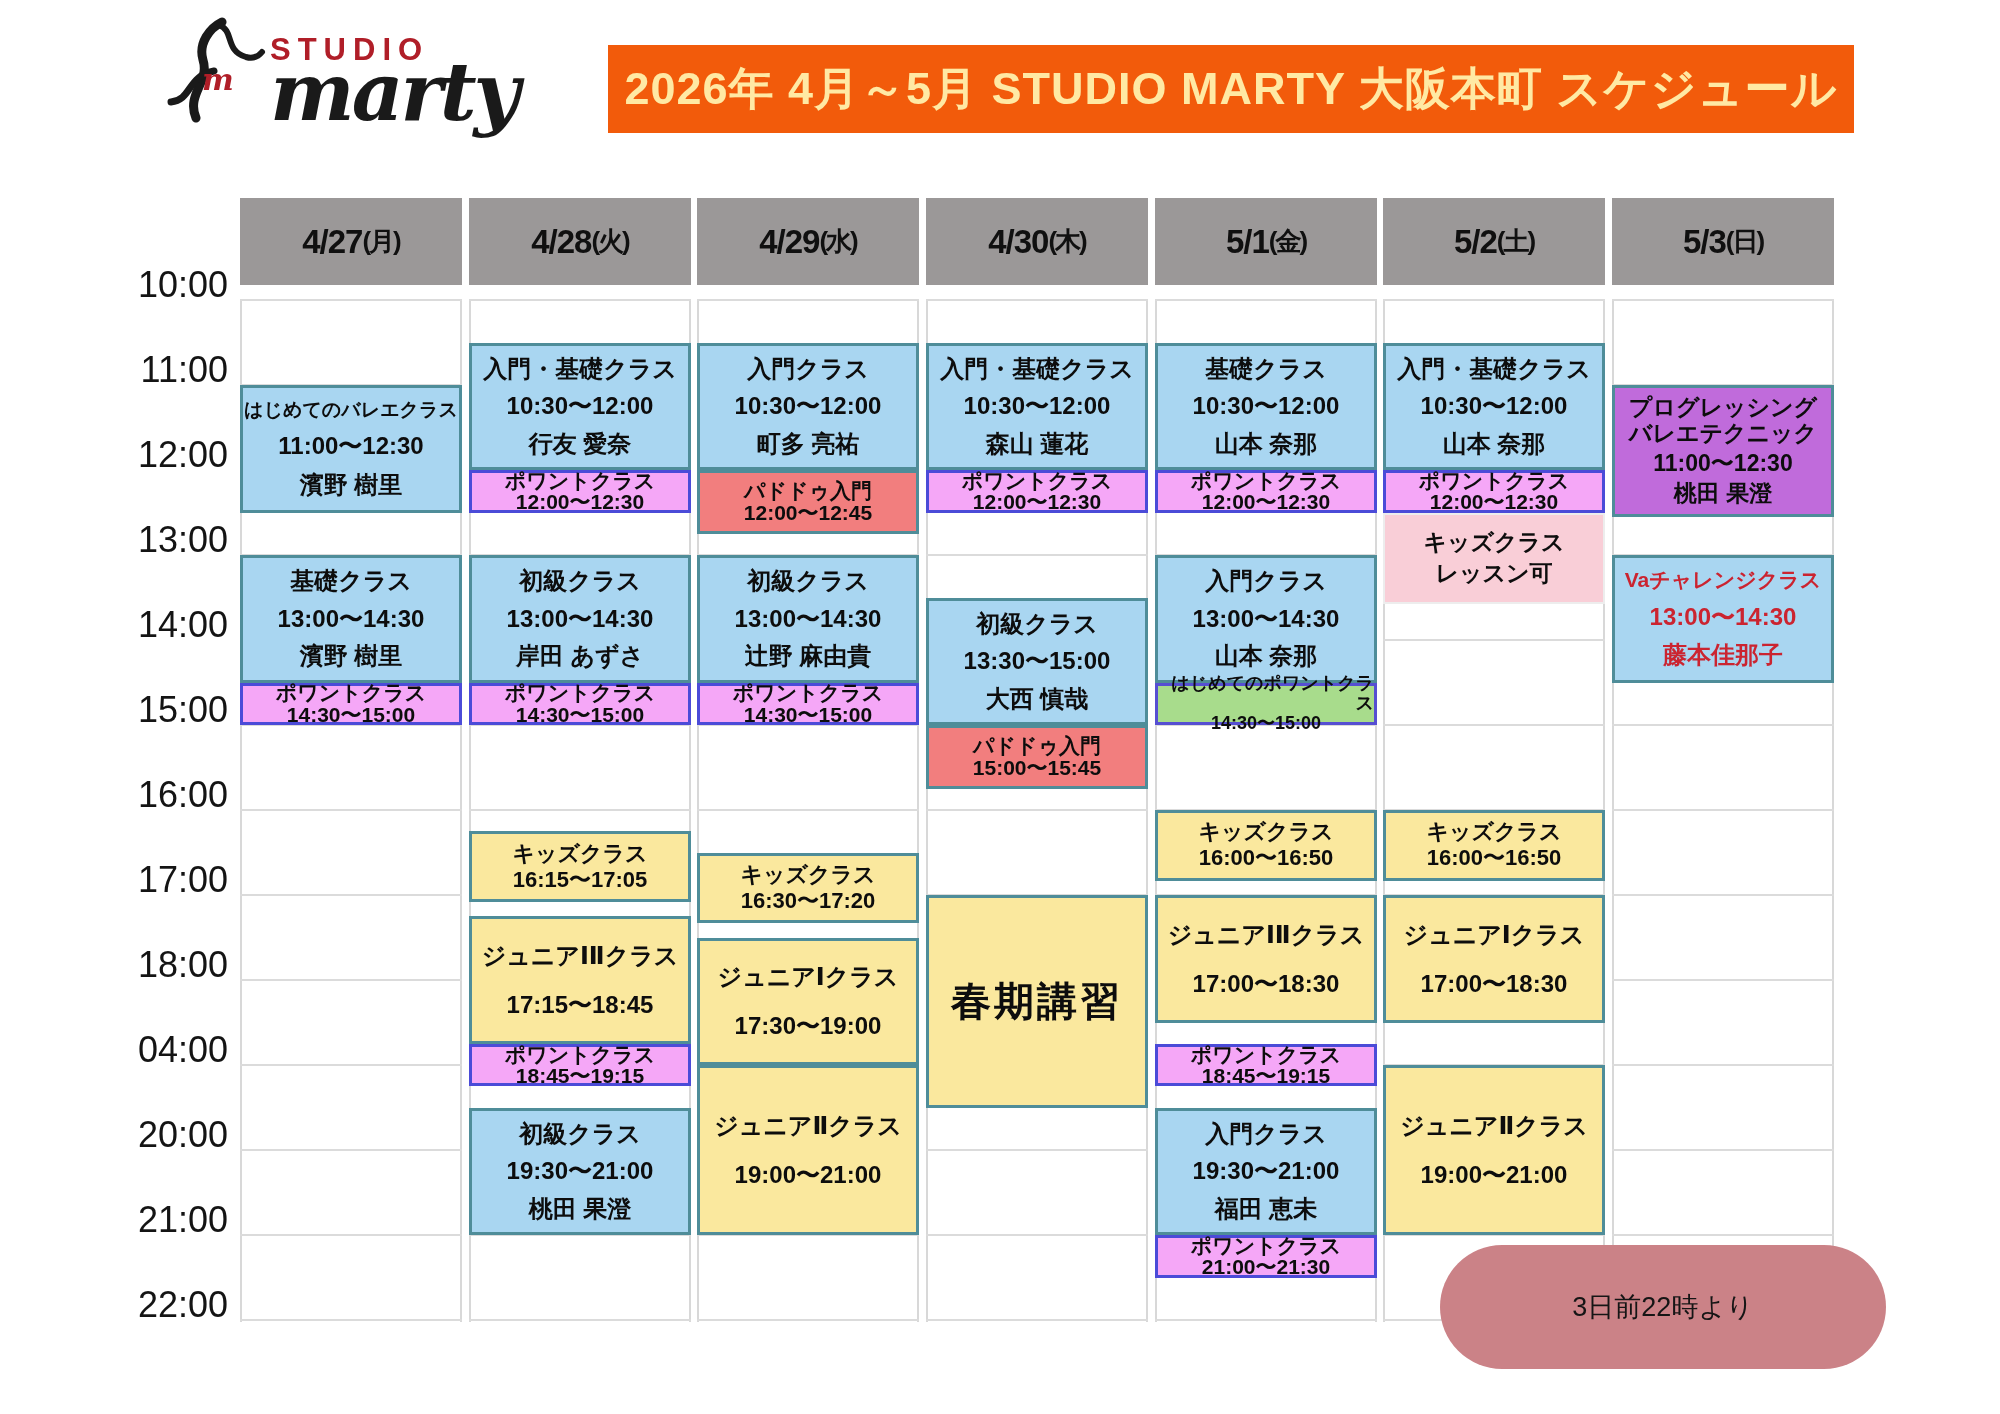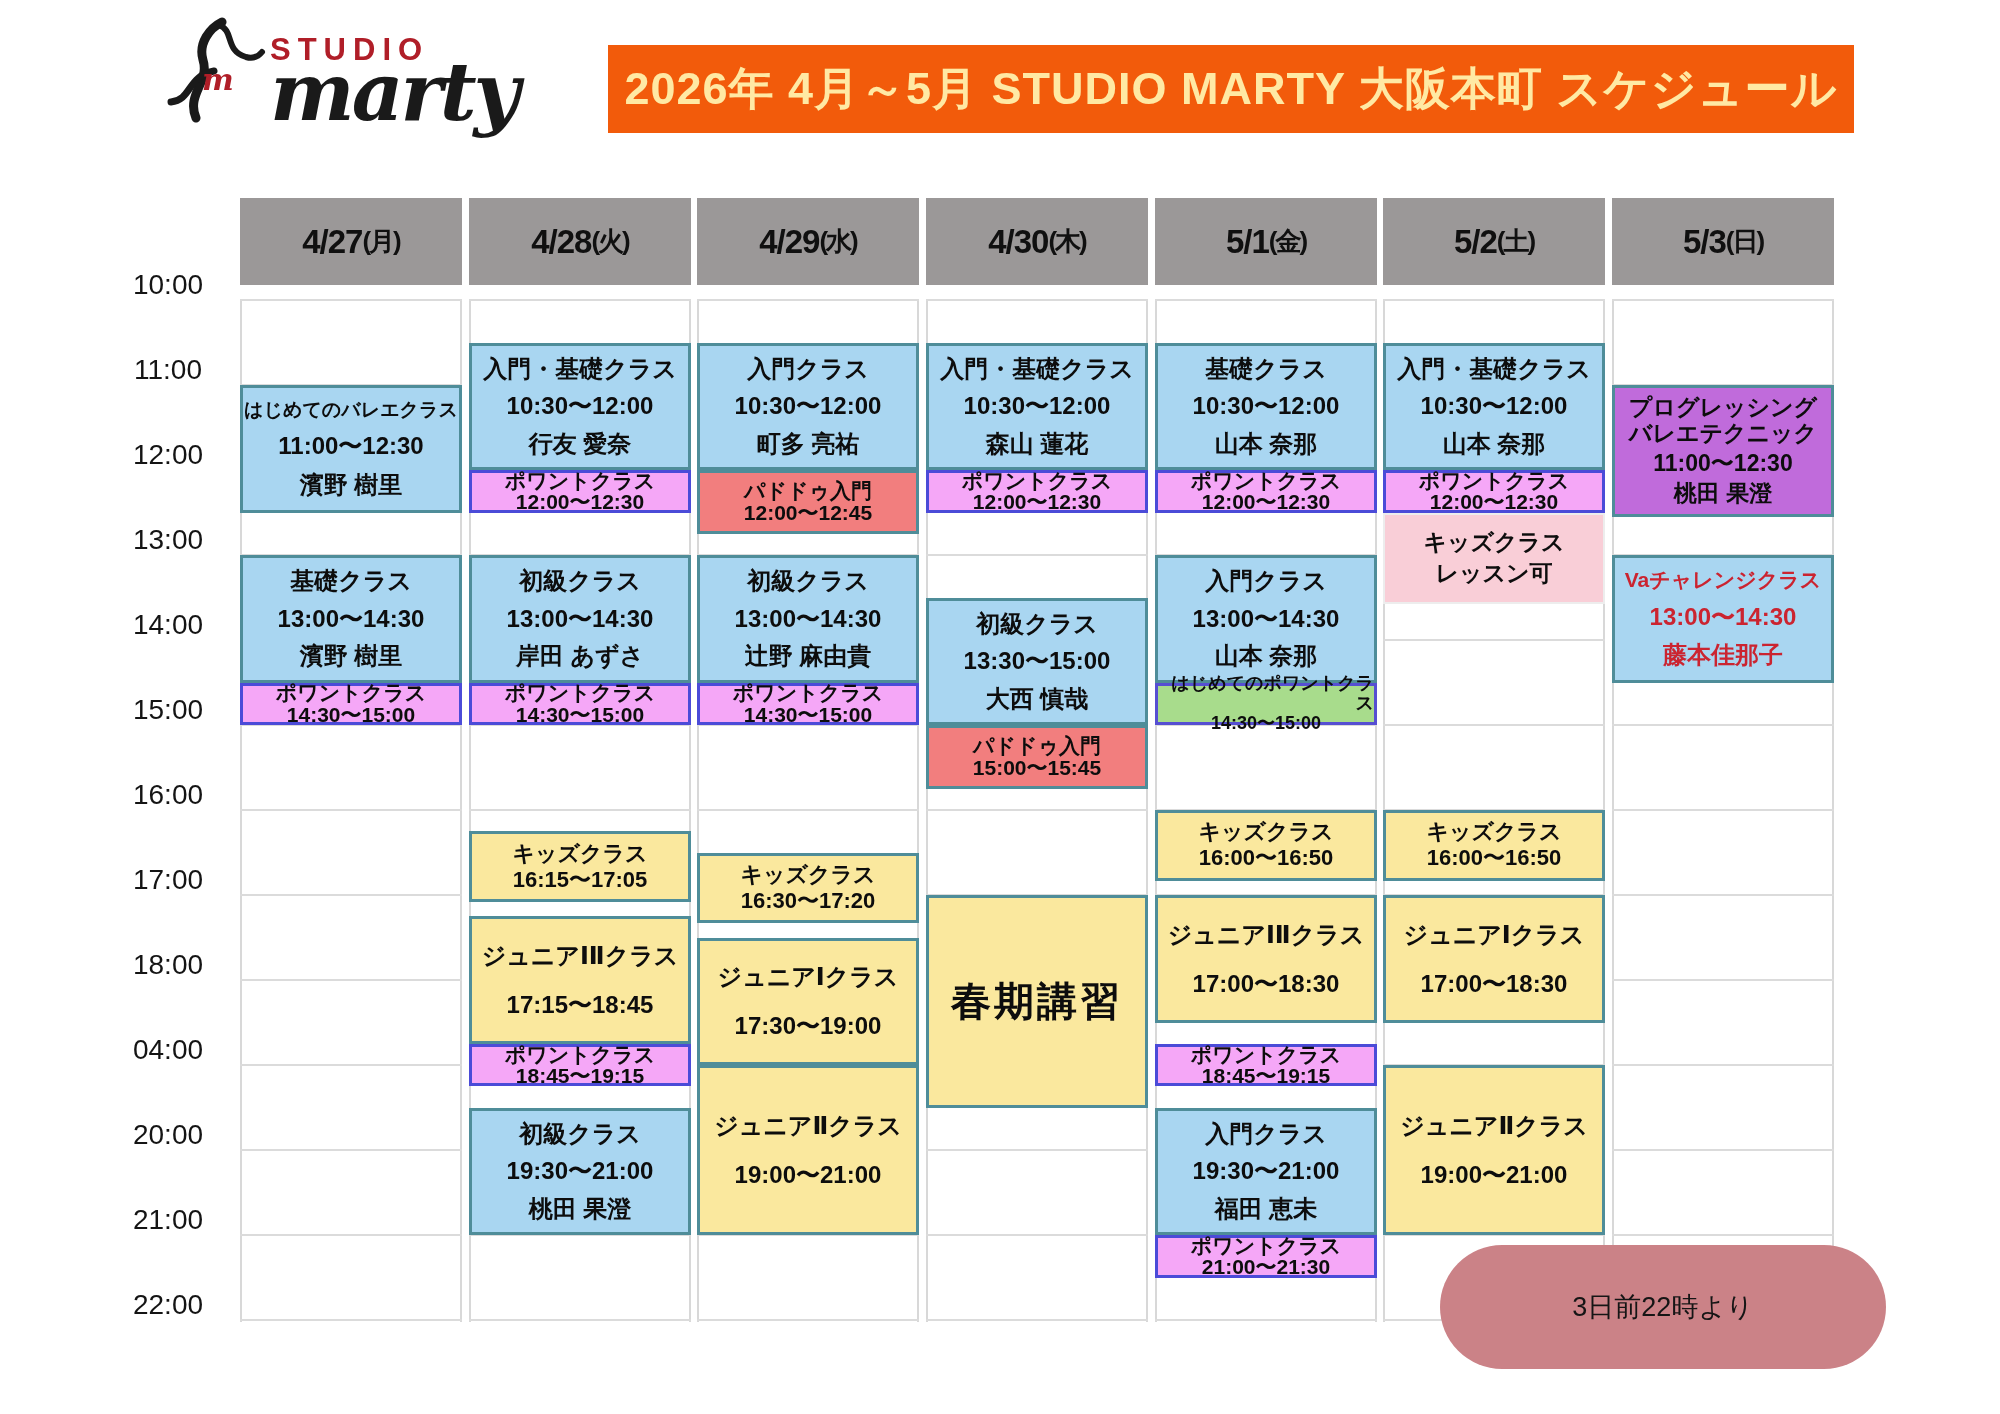--- a/index.html
+++ b/index.html
@@ -9,21 +9,21 @@
   .logo{position:absolute;left:158px;top:16px;display:flex;align-items:flex-start;}
   .logo svg{margin-right:4px;}
   .logo-text{display:flex;flex-direction:column;}
   .logo-studio{font-size:31px;font-weight:bold;letter-spacing:7px;margin-top:16px;}
   .logo-marty{font-size:80px;font-family:"DejaVu Serif","Liberation Serif",serif;
               font-style:italic;font-weight:bold;letter-spacing:-3px;margin-top:-16px;line-height:1;}
   
   .banner{position:absolute;left:608px;top:45px;width:1246px;height:88px;display:flex;
           align-items:center;justify-content:center;font-size:45px;font-weight:bold;letter-spacing:1px;}
   
-  .time-label{position:absolute;width:120px;left:108px;text-align:center;font-size:28px;
+  .time-label{position:absolute;width:120px;left:108px;text-align:right;font-size:36px;
               color:#141414;height:44px;line-height:44px;}
   .day-header{position:absolute;top:198px;height:87px;display:flex;align-items:center;
               justify-content:center;font-weight:bold;color:#101010;}
   .day-date{font-size:33px;letter-spacing:-1px;}
   .day-dow{font-size:26px;letter-spacing:-2px;}
   .day-col{position:absolute;top:300px;height:1022px;background:#fff;box-sizing:border-box;
            border-left:2px solid #D8D8D8;border-right:2px solid #D8D8D8;}
   .hline{position:absolute;left:-2px;width:222px;height:2px;background:#DBDBDB;z-index:1;}
   
   .event{position:absolute;left:-2px;width:222px;box-sizing:border-box;display:flex;

